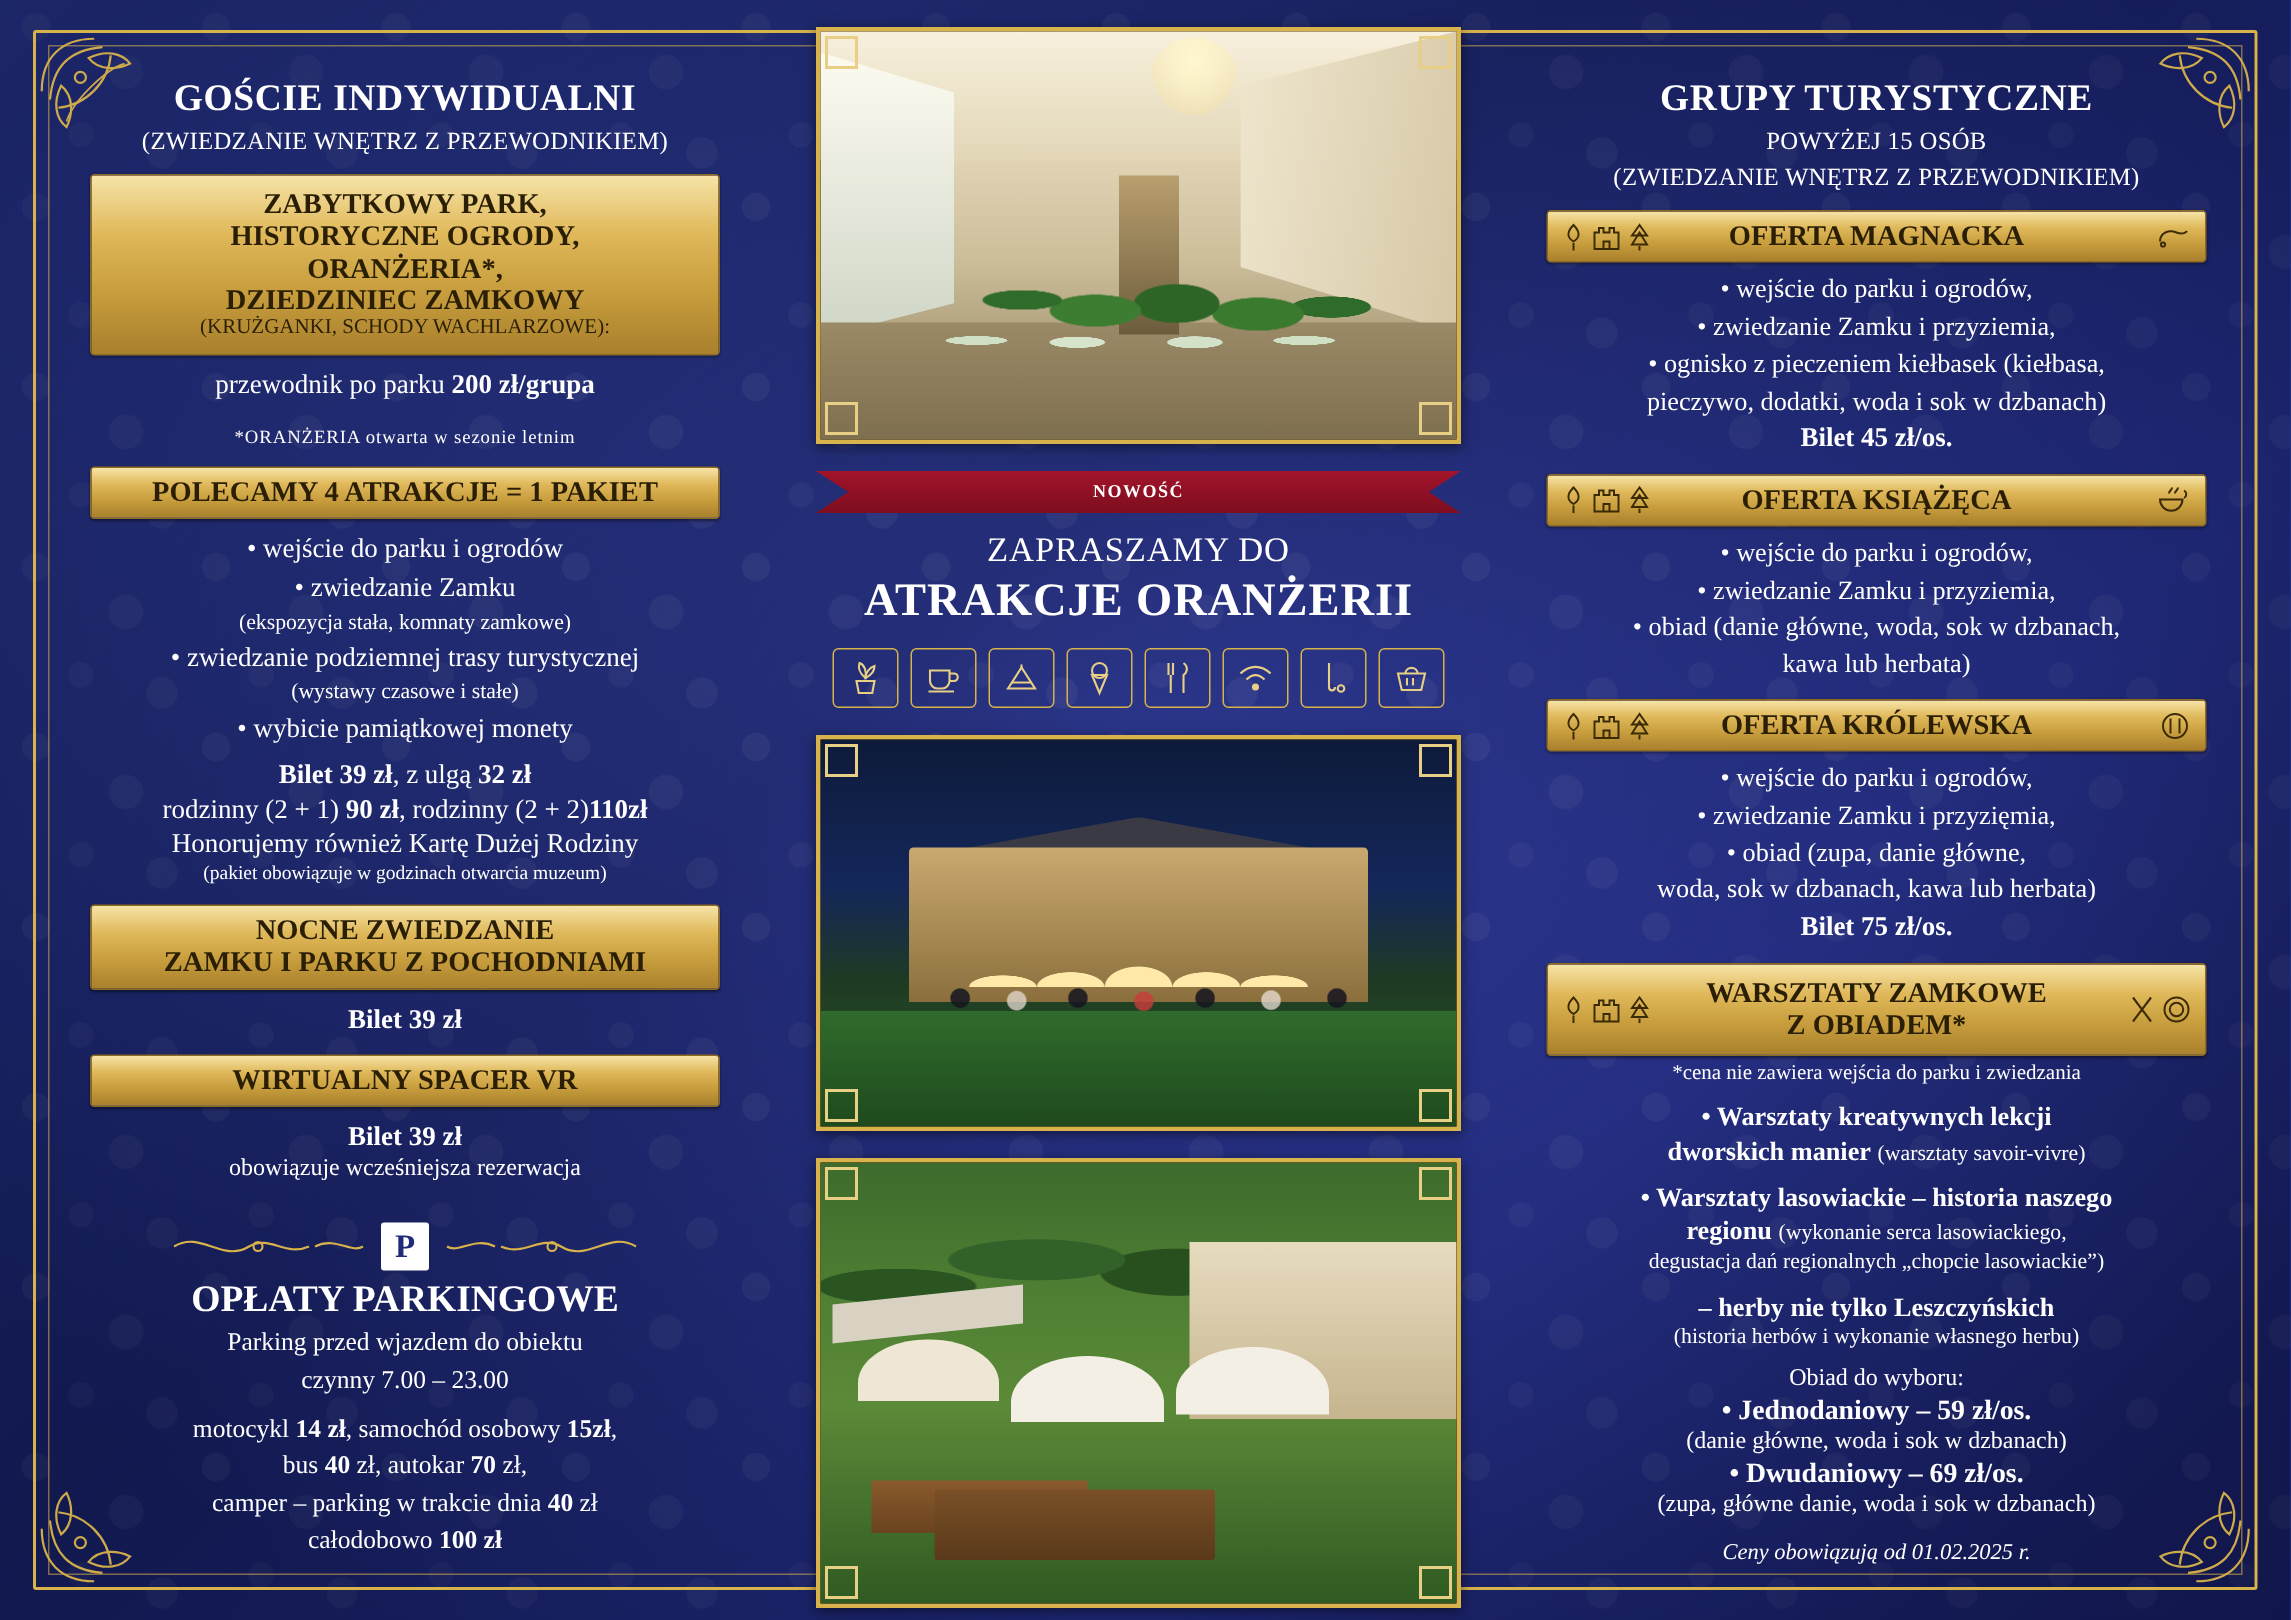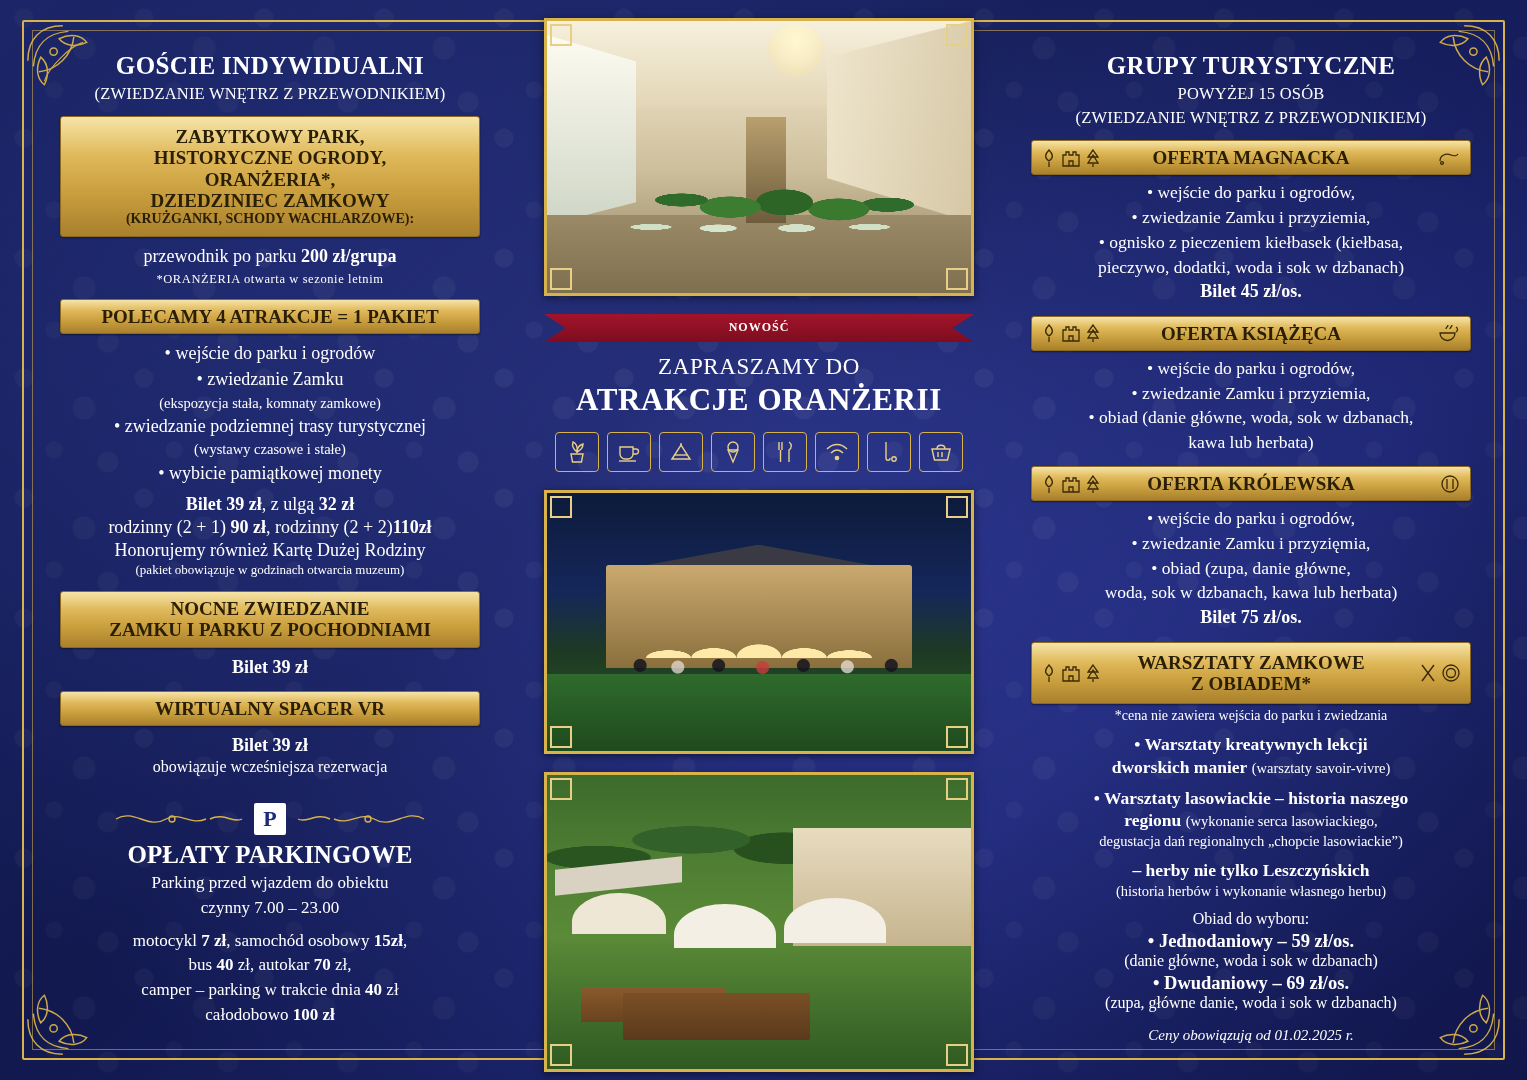--- a/index.html
+++ b/index.html
@@ -61,30 +61,30 @@
     border:1px solid #8c6a22;
     border-radius:3px;
     color:#2a1f05;
     padding:6px 14px;
     box-shadow:0 1px 2px rgba(0,0,0,.45);
     font-weight:bold;
     line-height:1.12;
   }
   .banner.tall{ padding:9px 0; }
   .banner .t1{ font-size:19px; }
-  .banner .t3{ font-size:14px; font-weight:bold; }
+  .banner .t3{ font-size:14px; font-weight:normal; }
   .banner-ico-l, .banner-ico-r{
     position:absolute; top:50%; transform:translateY(-50%);
     display:flex; gap:4px; align-items:center;
   }
   .banner-ico-l{ left:9px; } .banner-ico-r{ right:9px; }
 
   .price-block{ margin-top:8px; font-size:18px; line-height:1.28; }
   .price-block b{ font-weight:bold; }
-  .note{ font-size:12.5px; letter-spacing:.2px; margin-top:3px; }
+  .note{ font-size:12.5px; letter-spacing:.2px; margin-top:15px; }
   .note.spaced{ letter-spacing:.6px; }
 
   ul.bullets{ list-style:none; margin:8px 0 0 0; padding:0; font-size:18px; line-height:1.32; }
   ul.bullets li{ margin:2px 0; }
   .tiny{ font-size:14.5px; }
   .tiny2{ font-size:13px; }
 
   
   .photo {
     position:relative;
@@ -351,21 +351,21 @@
       <path d="M96 13 C110 6 120 18 128 13"></path>
       <circle cx="58" cy="13" r="3"></circle>
     </svg>
   </div>
 
   <h2 class="parking">OPŁATY PARKINGOWE</h2>
   <div class="plines">
     <div>Parking przed wjazdem do obiektu</div>
     <div>czynny 7.00 – 23.00</div>
     <div style="margin-top:8px">
-      <span>motocykl </span><b>7 zł</b><span>, samochód osobowy </span><b>15zł</b><span>,</span>
+      <span>motocykl </span><b>14 zł</b><span>, samochód osobowy </span><b>15zł</b><span>,</span>
     </div>
     <div>
       <span>bus </span><b>40</b><span> zł, autokar </span><b>70</b><span> zł,</span>
     </div>
     <div>
       <span>camper – parking w trakcie dnia </span><b>40</b><span>  zł</span>
     </div>
     <div>
       <span>całodobowo </span><b>100 zł</b>
     </div>

